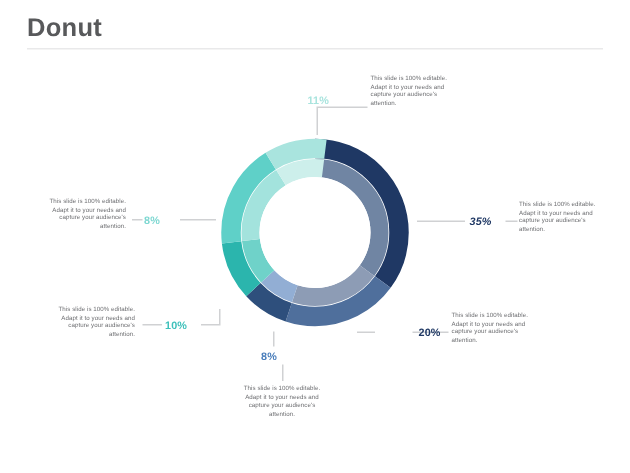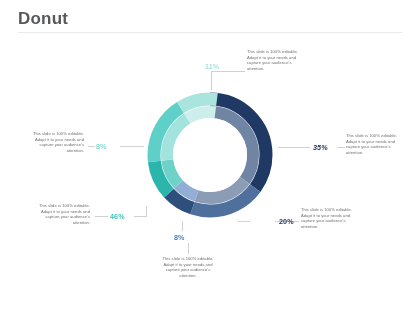--- a/index.html
+++ b/index.html
@@ -188,21 +188,21 @@
     <div class="leader h" id="lead-10-h2"></div>
     <div class="leader v" id="lead-10-v"></div>
 
     <div class="leader v" id="lead-8-v"></div>
     <div class="leader v" id="lead-8-v2"></div>
 
     <div class="pct" id="pct-11">11%</div>
     <div class="pct" id="pct-35">35%</div>
     <div class="pct" id="pct-20">20%</div>
     <div class="pct" id="pct-8">8%</div>
-    <div class="pct" id="pct-10">46%</div>
+    <div class="pct" id="pct-10">10%</div>
     <div class="pct" id="pct-18">8%</div>
 
     <div class="callout right" id="callout-top">This slide is 100% editable. Adapt it to your needs and capture your audience's attention.</div>
     <div class="callout right" id="callout-right-35">This slide is 100% editable. Adapt it to your needs and capture your audience's attention.</div>
     <div class="callout right" id="callout-right-20">This slide is 100% editable. Adapt it to your needs and capture your audience's attention.</div>
     <div class="callout center" id="callout-bottom">This slide is 100% editable. Adapt it to your needs and capture your audience's attention.</div>
     <div class="callout left" id="callout-left-10">This slide is 100% editable. Adapt it to your needs and capture your audience's attention.</div>
     <div class="callout left" id="callout-left-18">This slide is 100% editable. Adapt it to your needs and capture your audience's attention.</div>
 
   </div>

